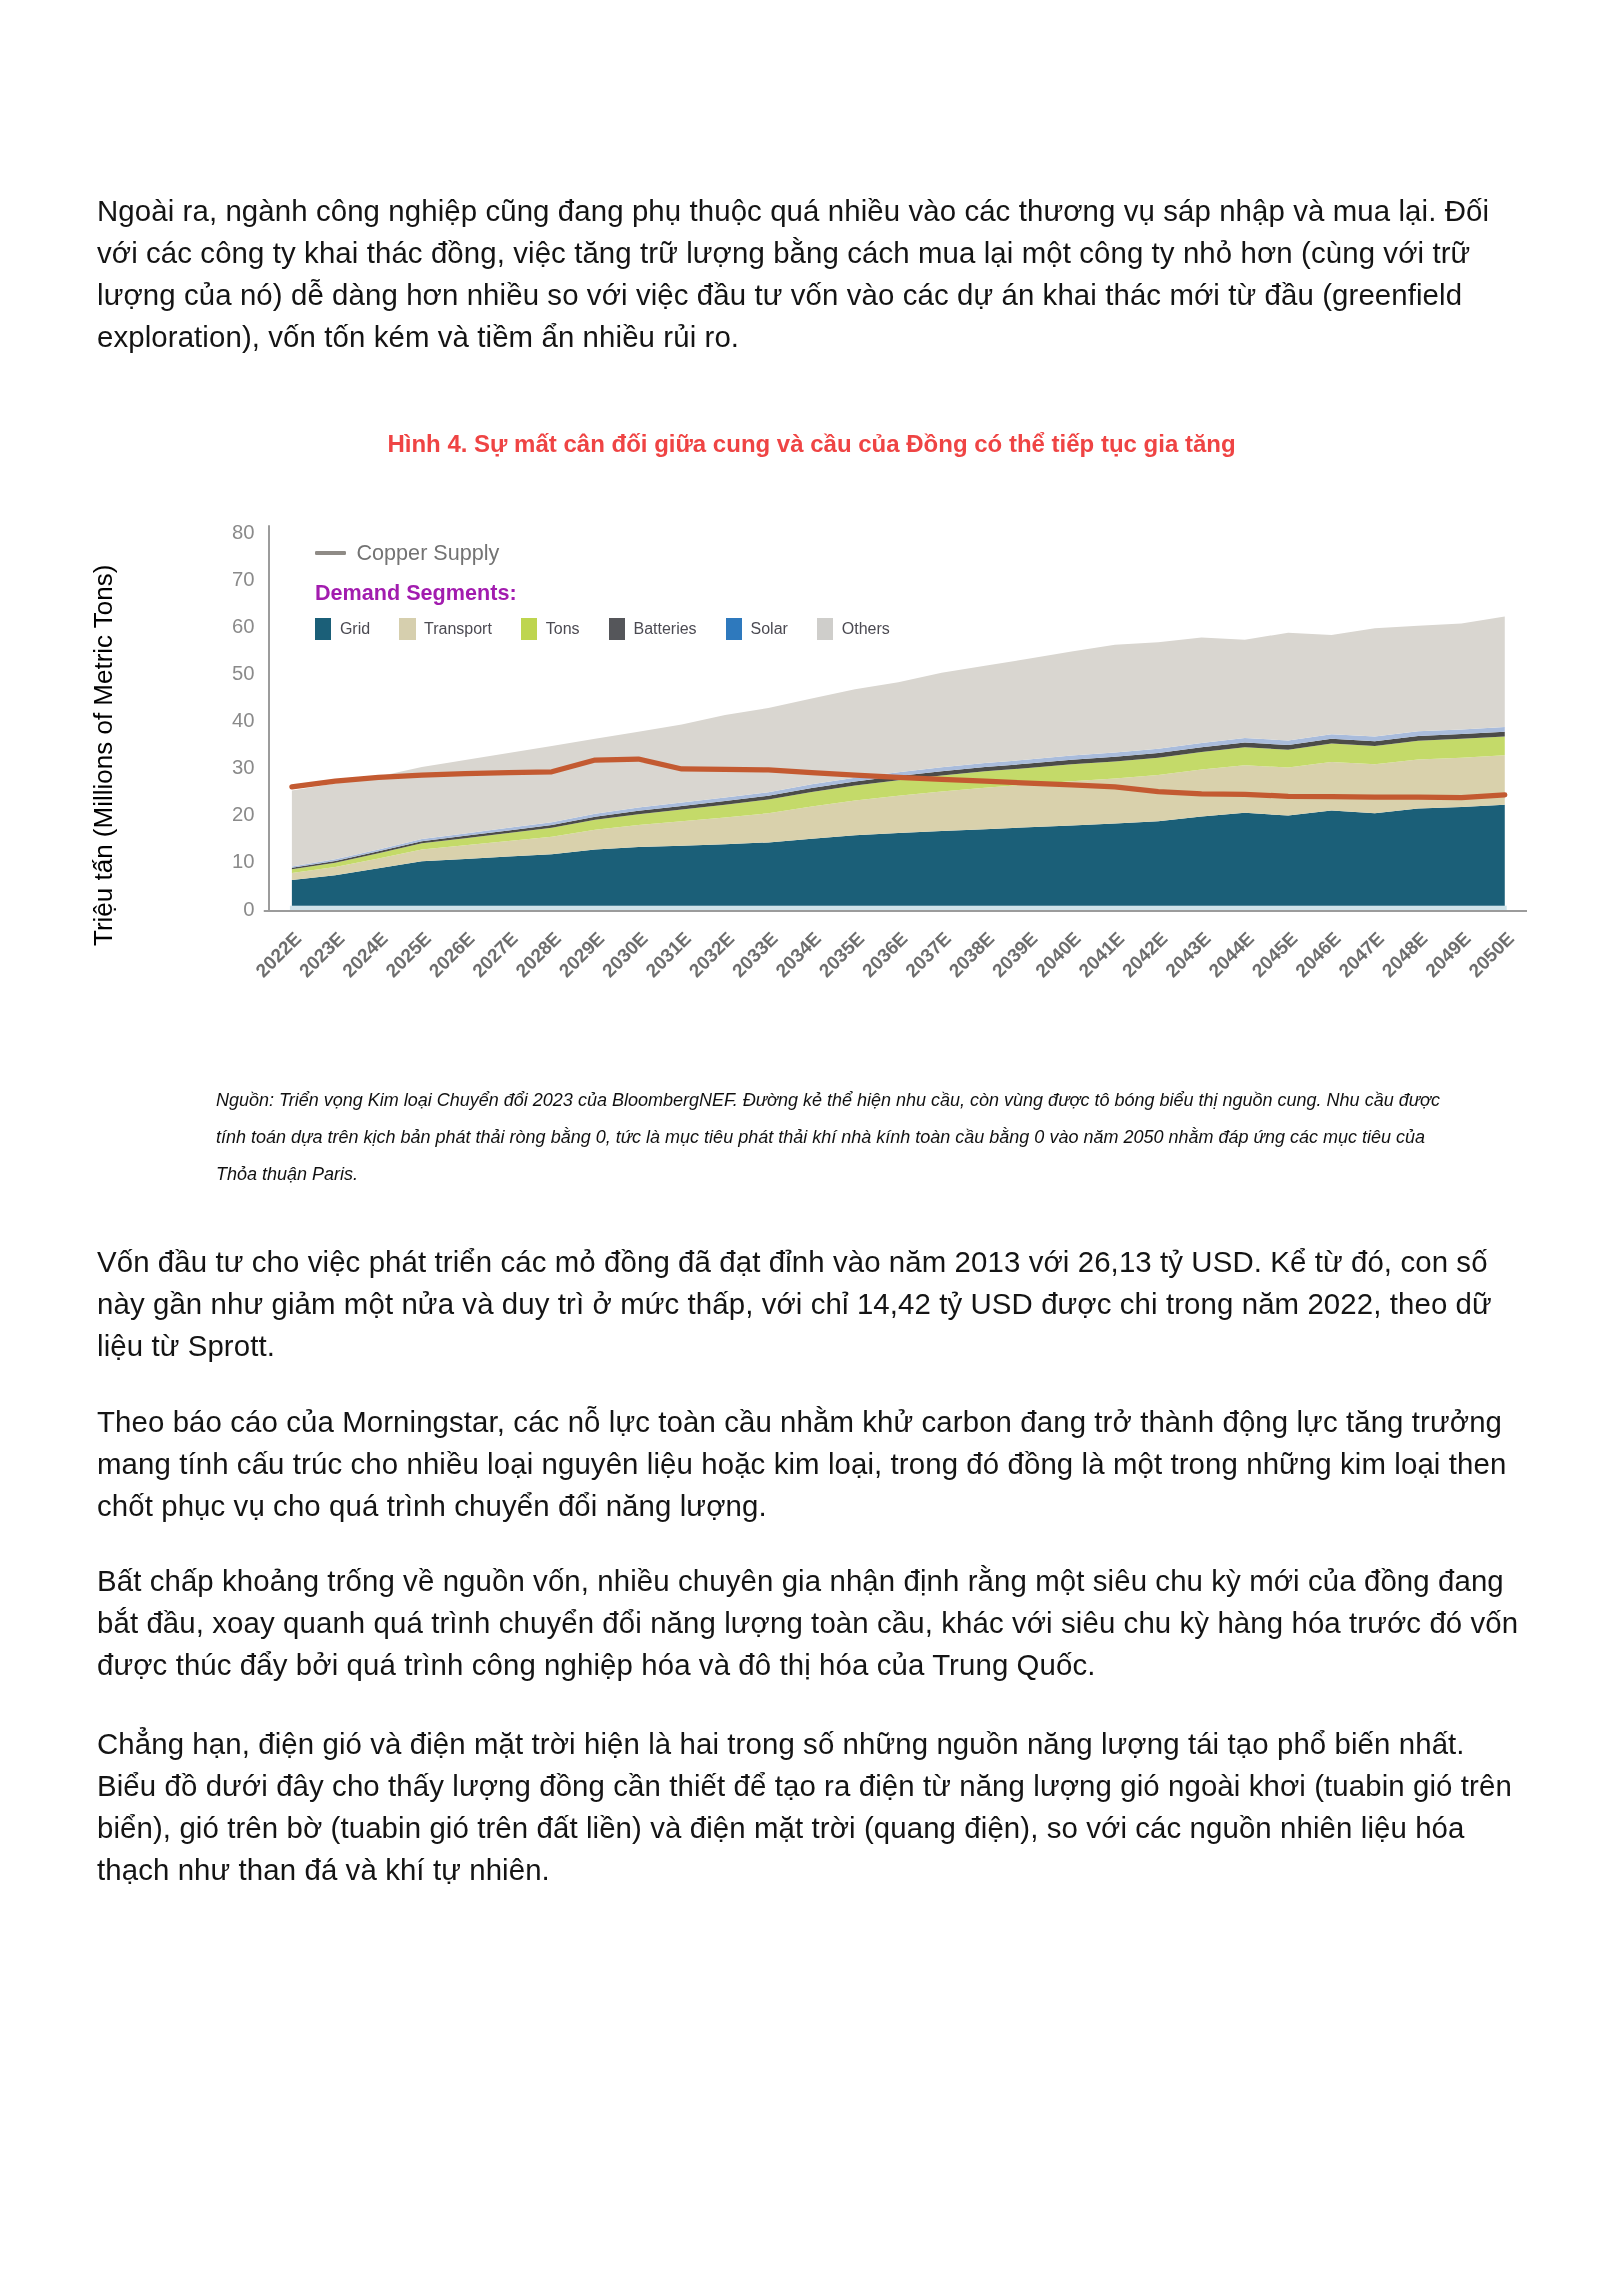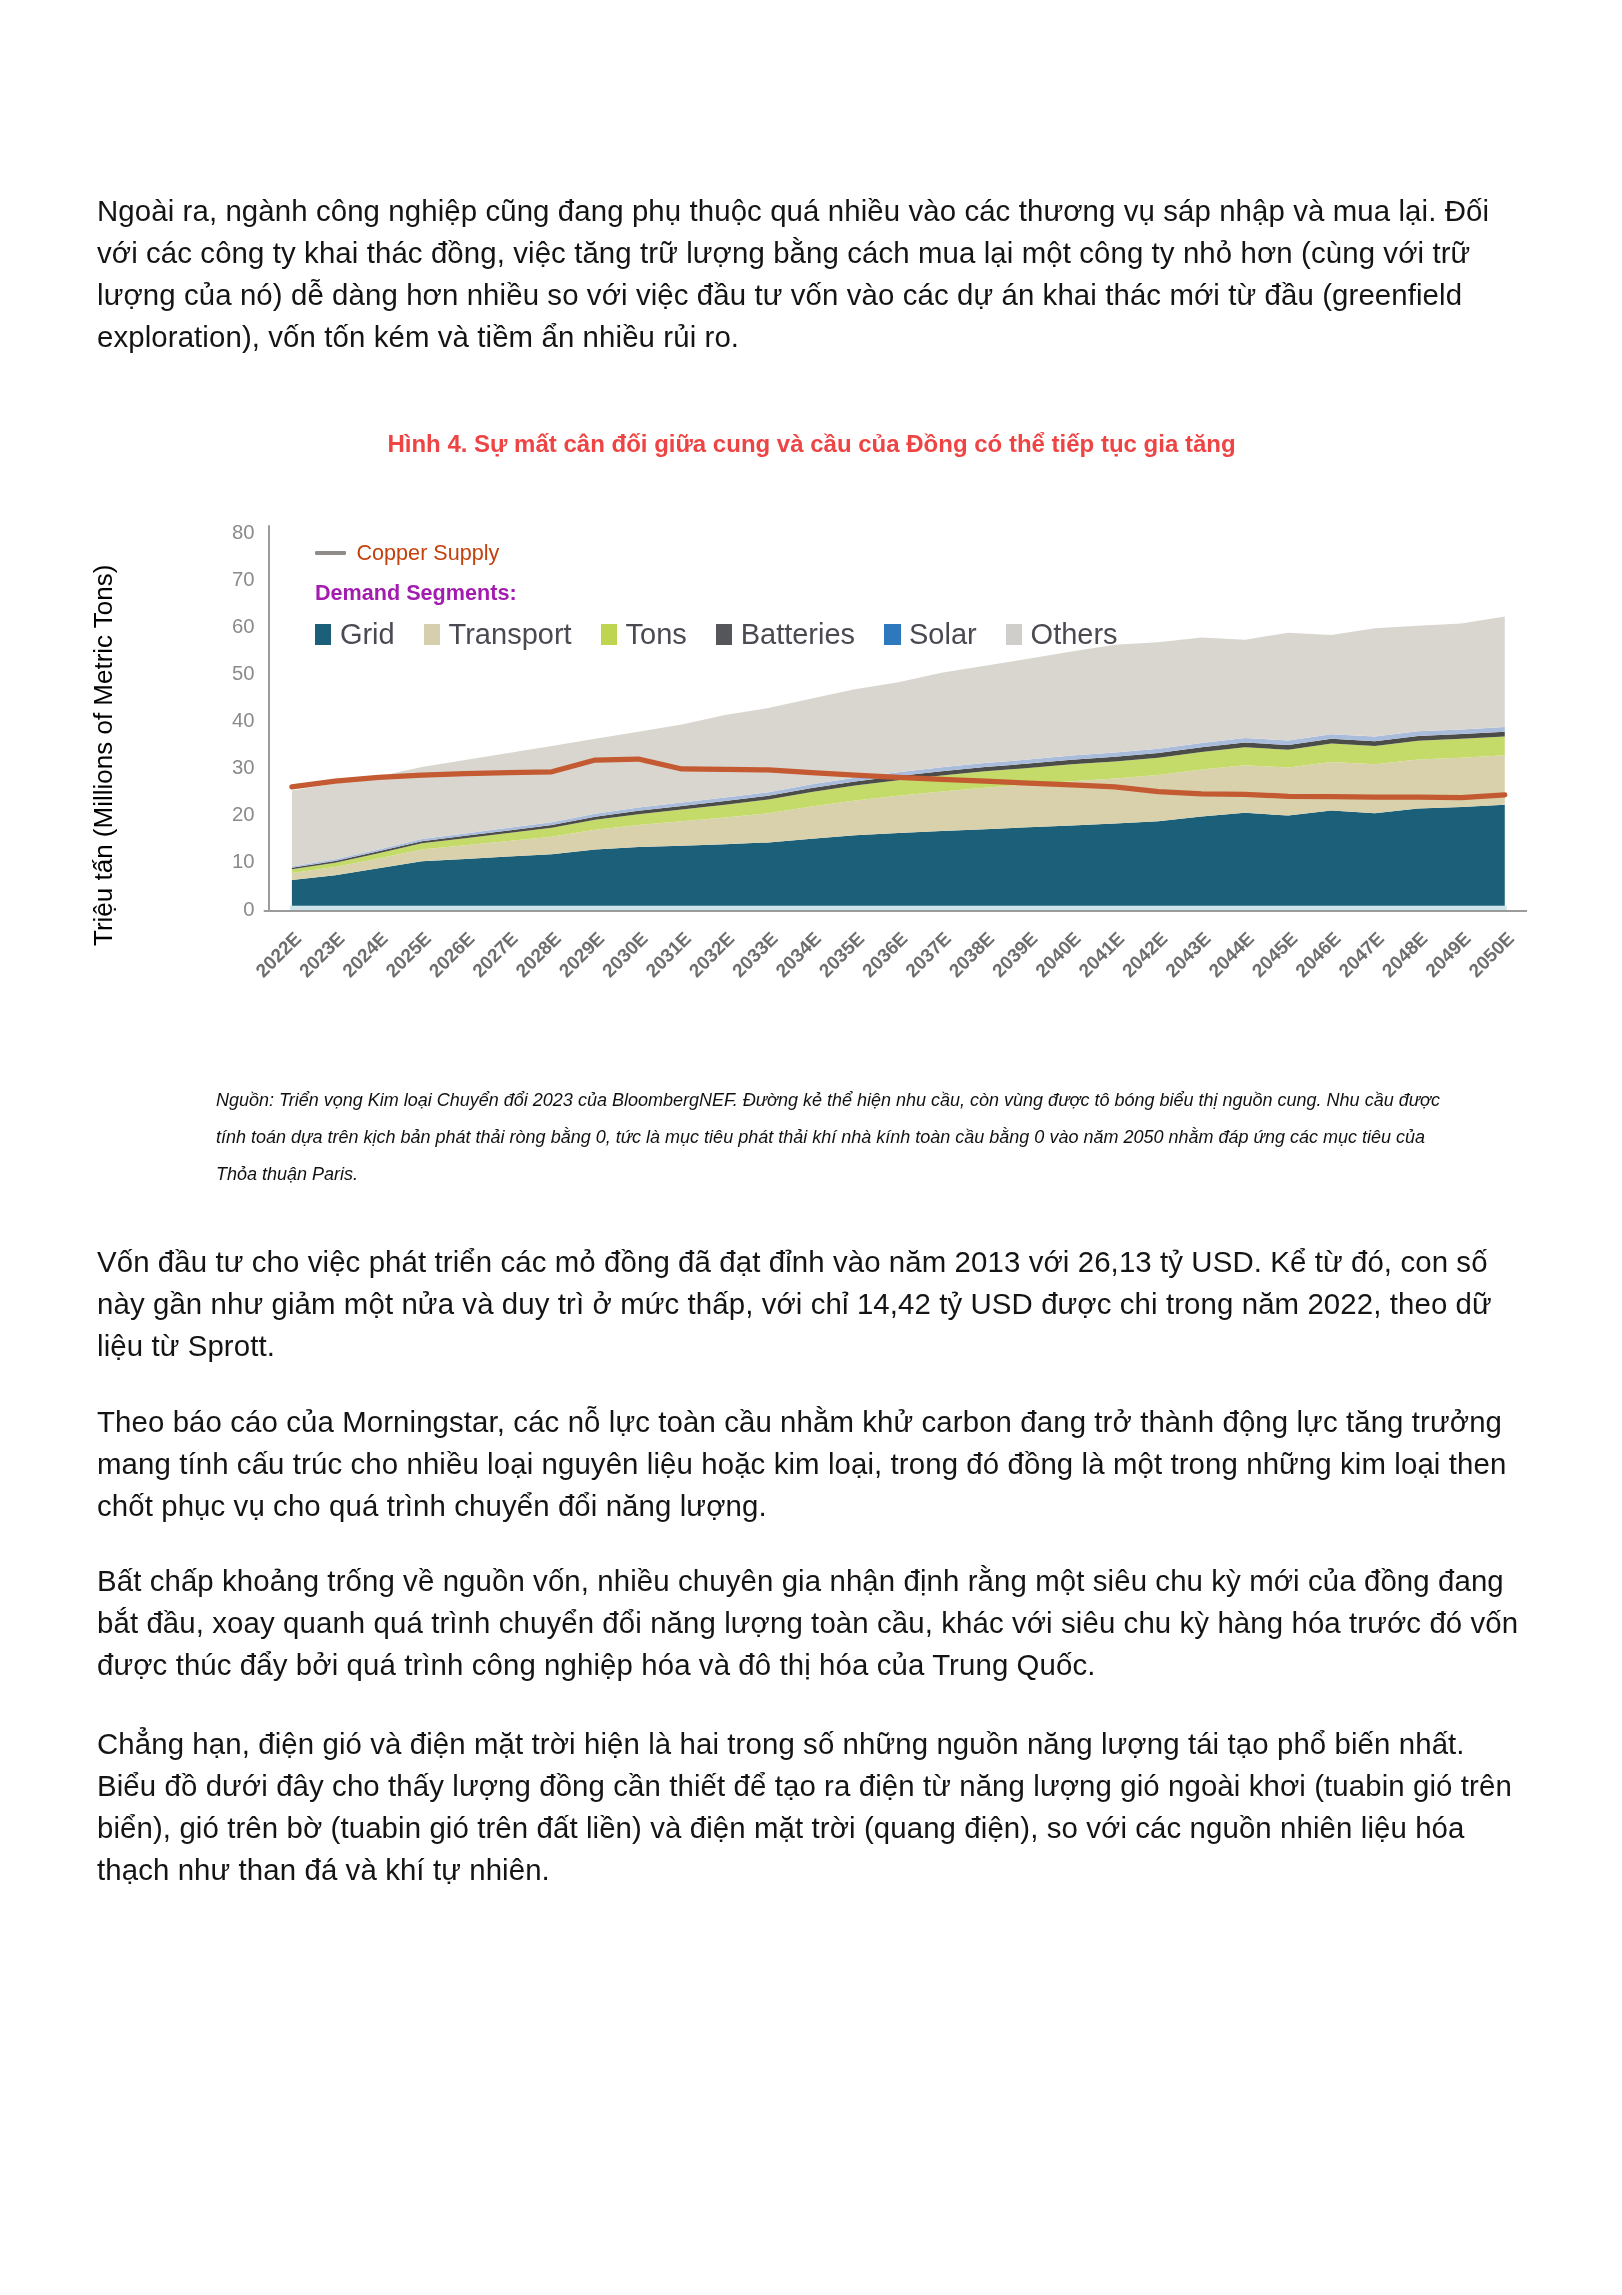--- a/index.html
+++ b/index.html
@@ -28,26 +28,26 @@
     position:absolute;left:119px;top:406px;
     transform:rotate(-90deg);transform-origin:left bottom;
     font-size:26px;color:#000;white-space:nowrap;width:366px;text-align:center;
   }
   .legend{
     position:absolute;left:315px;top:31px;
     display:flex;flex-direction:column;gap:9.2px;
   }
   .legend-line-row{display:flex;align-items:center;gap:10.5px;}
   .legend-line-swatch{width:31px;height:3.9px;background:#8f8b86;border-radius:1.3px;}
-  .legend-line-label{font-size:21.6px;color:#c2410c;}
+  .legend-line-label{font-size:21.6px;color:#737373;}
   .legend-heading{font-size:21.6px;font-weight:bold;color:#a21caf;margin-top:5.2px;}
   .legend-items{display:flex;align-items:center;gap:29px;margin-top:2.6px;}
   .legend-item{display:flex;align-items:center;gap:8.5px;}
   .legend-swatch{width:16.4px;height:21.6px;display:inline-block;}
-  .legend-item-label{font-size:29px;color:#4b4a52;}
+  .legend-item-label{font-size:16px;color:#4b4a52;}
   .source-note{
     margin:56px 164px 0 216px;
     font-style:italic;font-size:18px;line-height:37px;color:#101010;
   }
 </style>
 </head>
 <body>
 
 <div class="page">
 

